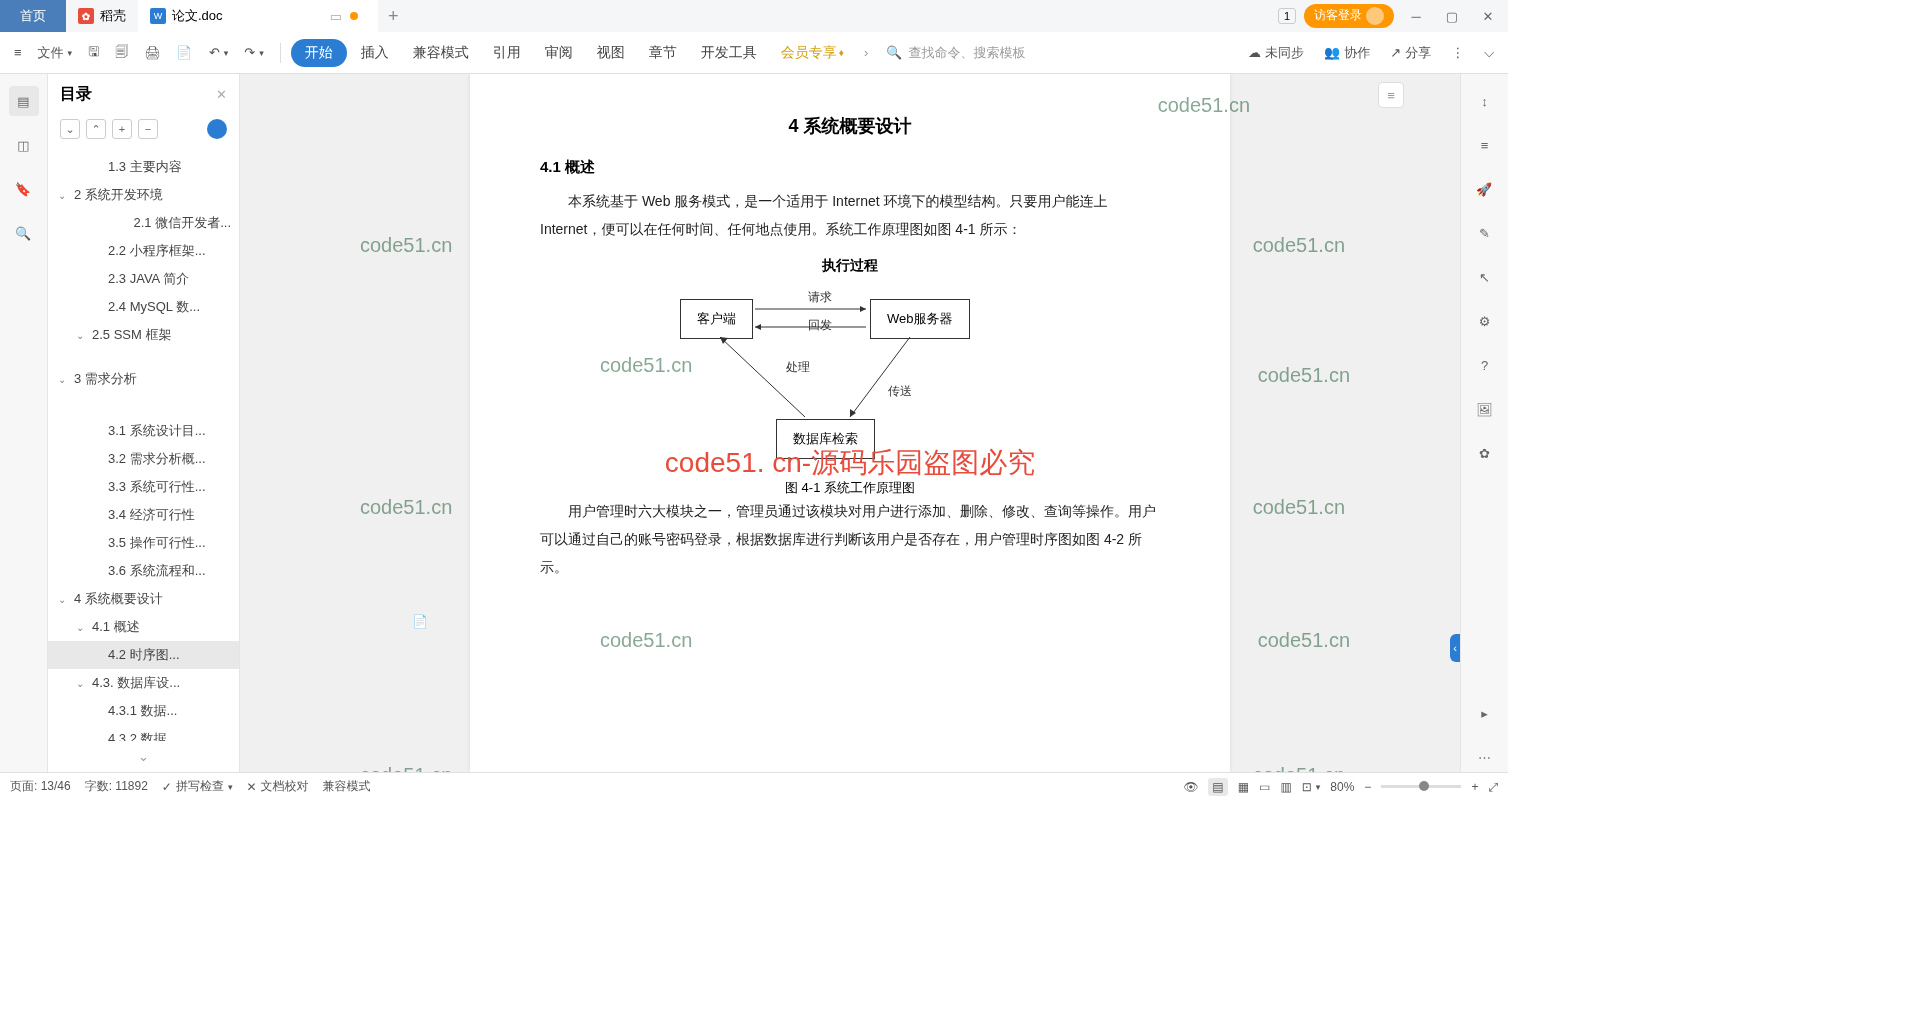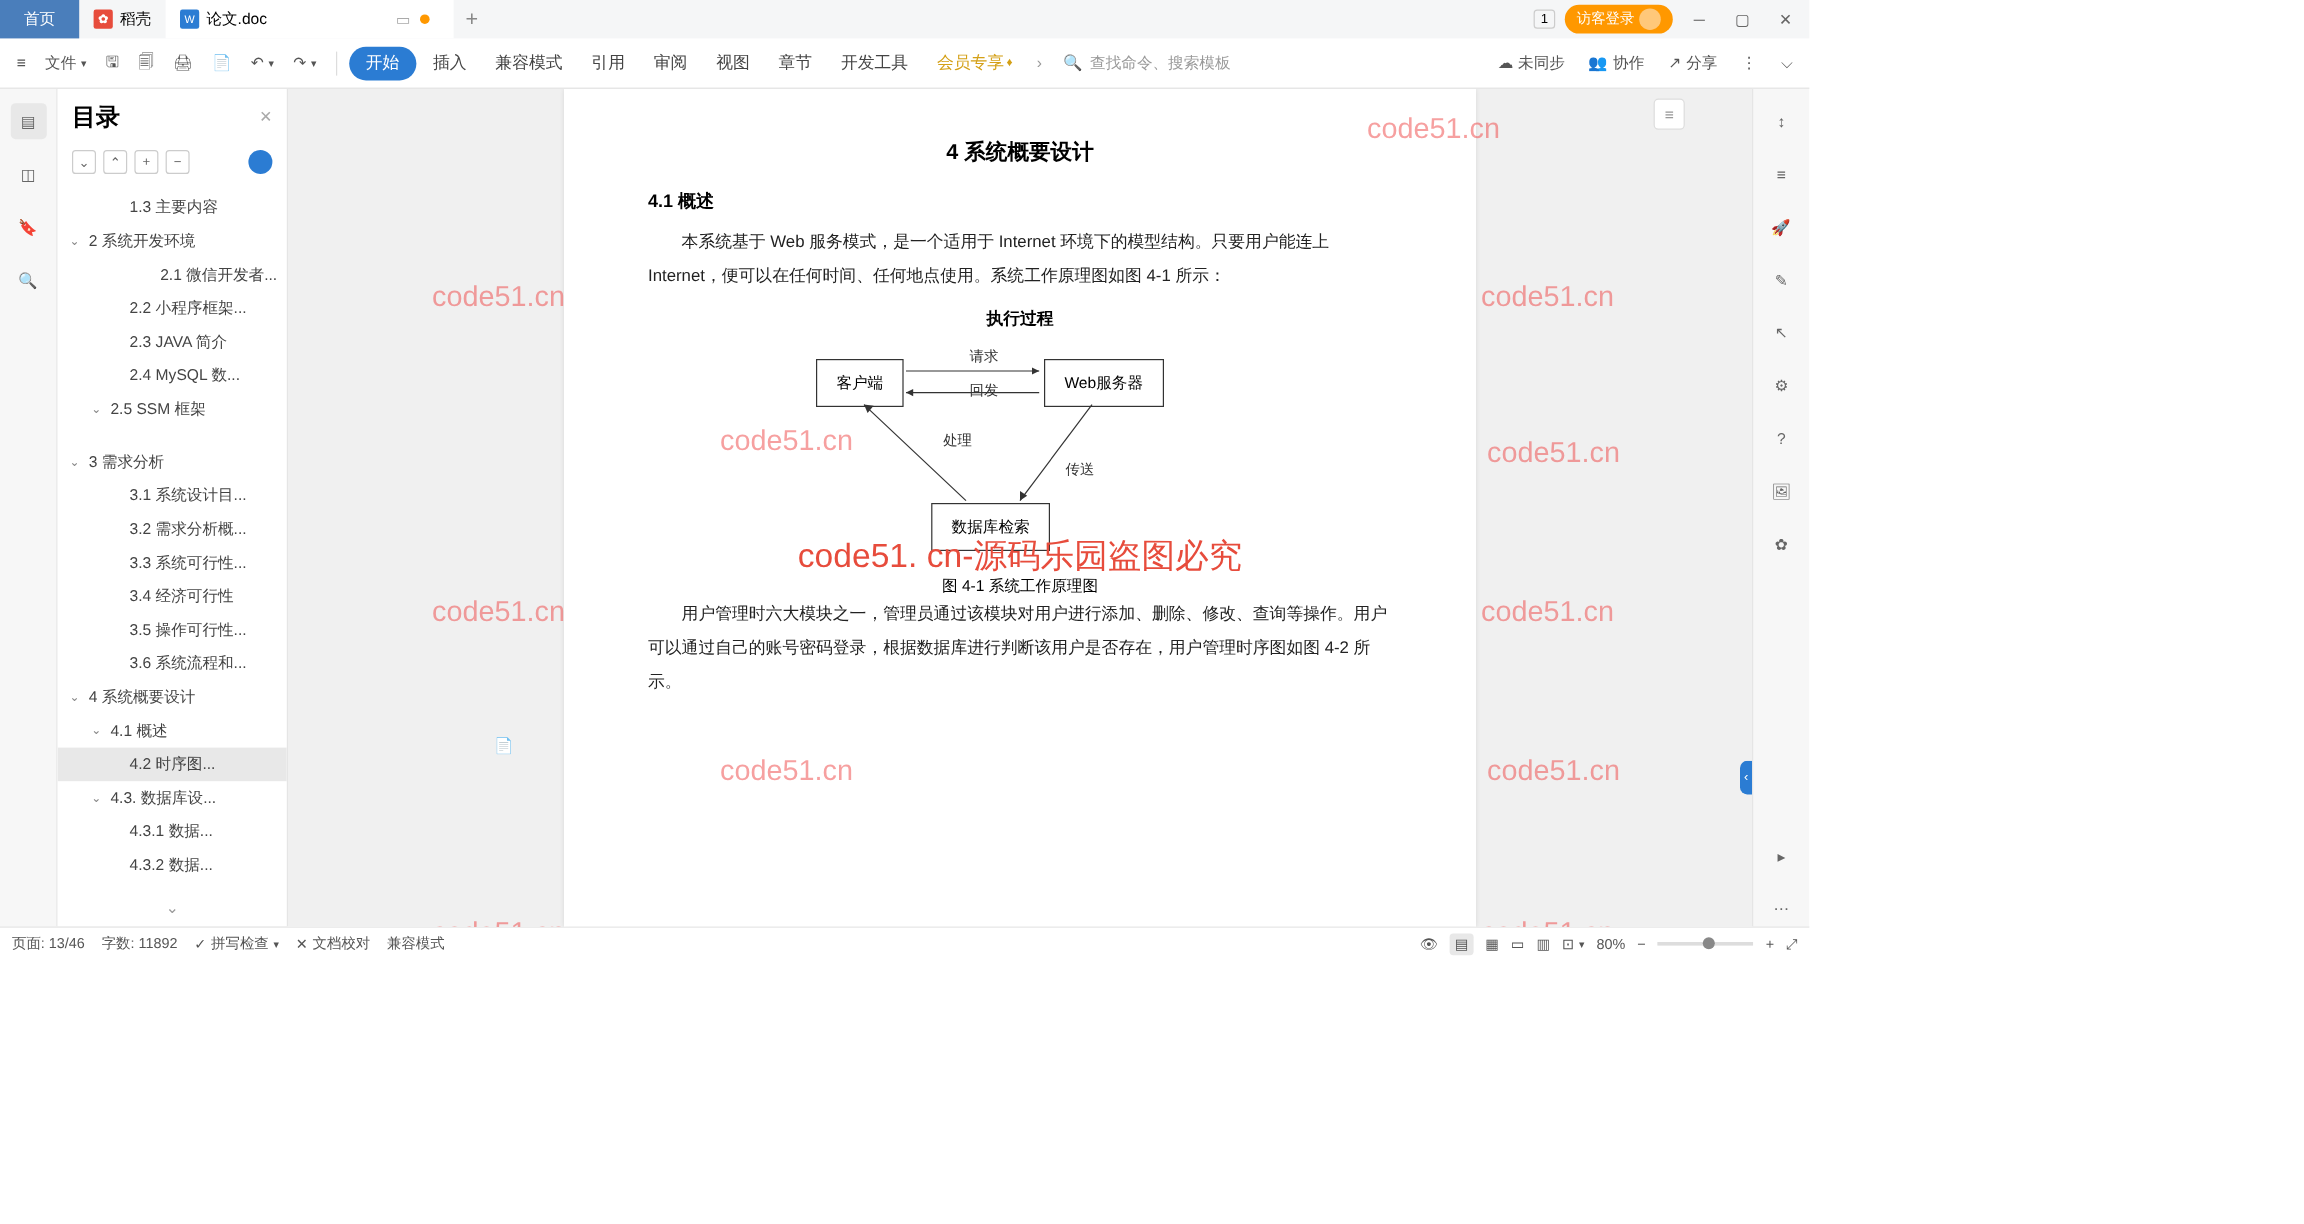--- a/index.html
+++ b/index.html
@@ -26,40 +26,40 @@
 .menu-btn.vip{color:#d4a017;display:flex;align-items:center;gap:2px}
 .sep{width:1px;height:20px;background:#ddd;margin:0 6px}
 .search-box{flex:1;max-width:200px;display:flex;align-items:center;gap:6px;color:#999;padding:0 8px}
 .tb-right{margin-left:auto;display:flex;align-items:center;gap:8px}
 .main{flex:1;display:flex;overflow:hidden;position:relative}
 .leftbar{width:48px;background:#f7f7f7;border-right:1px solid #e5e5e5;display:flex;flex-direction:column;align-items:center;gap:14px;padding-top:12px}
 .lb-btn{width:30px;height:30px;display:flex;align-items:center;justify-content:center;color:#666;cursor:pointer;border-radius:4px}
 .lb-btn.active{background:#e8e8e8}
 .sidebar{width:192px;border-right:1px solid #e5e5e5;display:flex;flex-direction:column;background:#fff}
 .sb-header{padding:10px 12px;display:flex;align-items:center;justify-content:space-between}
-.sb-title{font-size:20px;font-weight:bold}
+.sb-title{font-size:16px;font-weight:bold}
 .sb-tools{padding:4px 12px 10px;display:flex;gap:6px;align-items:center}
 .sb-tool{width:20px;height:20px;border:1px solid #ccc;border-radius:3px;display:flex;align-items:center;justify-content:center;font-size:11px;color:#666;cursor:pointer}
 .sb-ai{margin-left:auto;width:20px;height:20px;background:#2b7cd3;border-radius:50%}
 .toc{flex:1;overflow-y:auto;padding:4px 0}
 .toc-item{padding:5px 8px 5px 12px;font-size:13px;color:#444;cursor:pointer;display:flex;align-items:center;gap:4px;white-space:nowrap;overflow:hidden;text-overflow:ellipsis}
 .toc-item.active{background:#e8e8e8}
 .chevron{font-size:10px;color:#888;width:12px;display:inline-block}
 .toc-down{text-align:center;padding:8px;color:#999;cursor:pointer}
 .page-area{flex:1;background:#f0f0f0;overflow:auto;position:relative}
 .page{background:#fff;width:760px;margin:0 auto;padding:30px 70px;min-height:100%;position:relative;box-shadow:0 0 4px rgba(0,0,0,0.1)}
 .page h2{text-align:center;font-size:18px;margin:10px 0 20px;font-weight:bold}
 .page h3{font-size:15px;font-weight:bold;margin:16px 0 10px}
 .page p{font-size:14px;line-height:2;text-indent:2em;color:#222}
 .diag-title{text-align:center;font-size:14px;font-weight:bold;margin:14px 0}
 .diagram{position:relative;height:180px;margin:10px 0}
 .box{position:absolute;border:1px solid #333;padding:10px 16px;background:#fff;font-size:13px}
 .arrow-lbl{position:absolute;font-size:12px;color:#333}
 .fig-cap{text-align:center;font-size:13px;margin-top:6px}
-.wm{position:absolute;color:#ef4444;font-size:24px;opacity:0.5;pointer-events:none}
+.wm{position:absolute;color:#14532d;font-size:20px;opacity:0.5;pointer-events:none}
 .wm-red{position:absolute;left:50%;top:370px;transform:translateX(-50%);color:#e74c3c;font-size:28px;font-weight:normal;pointer-events:none;white-space:nowrap}
 .page-handle{position:absolute;left:-58px;top:540px;color:#2b7cd3}
 .rightbar{width:48px;background:#f7f7f7;border-left:1px solid #e5e5e5;display:flex;flex-direction:column;align-items:center;gap:14px;padding-top:12px}
 .rb-btn{width:30px;height:30px;display:flex;align-items:center;justify-content:center;color:#666;cursor:pointer}
 .rb-tab{position:absolute;right:48px;top:560px;background:#2b7cd3;color:#fff;padding:8px 3px;border-radius:6px 0 0 6px;font-size:11px;cursor:pointer}
 .drop-panel{position:absolute;right:56px;top:8px;width:26px;height:26px;border:1px solid #ddd;border-radius:4px;display:flex;align-items:center;justify-content:center;color:#999;cursor:pointer;background:#fff}
 .statusbar{height:28px;border-top:1px solid #e0e0e0;display:flex;align-items:center;padding:0 10px;gap:14px;font-size:12px;color:#555;background:#fff}
 .st-item{display:flex;align-items:center;gap:4px;cursor:pointer}
 .st-right{margin-left:auto;display:flex;align-items:center;gap:10px}
 svg line{stroke:#333;stroke-width:1}
@@ -187,21 +187,21 @@
         </div>
         <div class="toc-item" style="padding-left: 28px;">
           <span class="chevron">⌄</span>
           <span>2.5 SSM 框架</span>
         </div>
         <div style="height: 16px;"></div>
         <div class="toc-item" style="padding-left: 10px;">
           <span class="chevron">⌄</span>
           <span>3 需求分析</span>
         </div>
-        <div class="toc-item" style="padding-left: 60px;">
+        <div class="toc-item" style="padding-left: 60px; margin-top: 24px;">
           <span>3.1 系统设计目...</span>
         </div>
         <div class="toc-item" style="padding-left: 60px;">
           <span>3.2 需求分析概...</span>
         </div>
         <div class="toc-item" style="padding-left: 60px;">
           <span>3.3 系统可行性...</span>
         </div>
         <div class="toc-item" style="padding-left: 60px;">
           <span>3.4 经济可行性</span>

